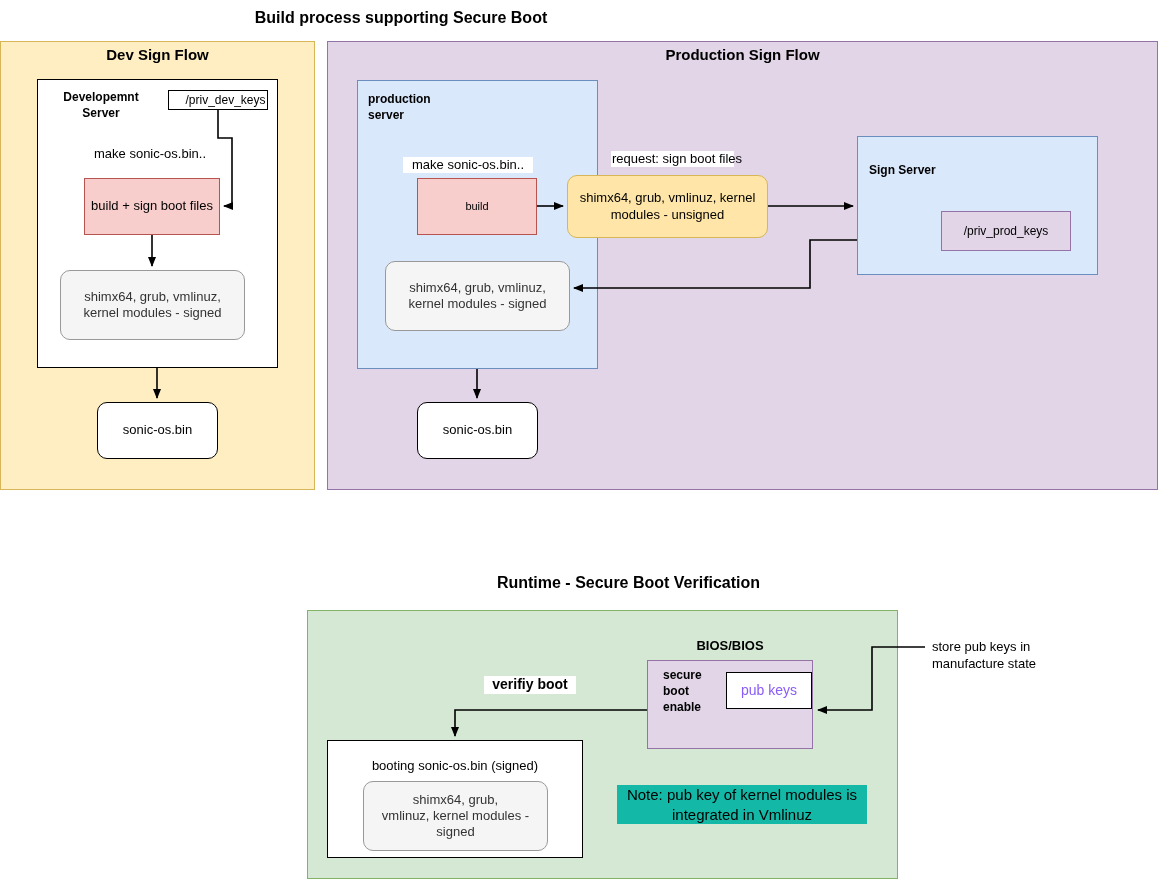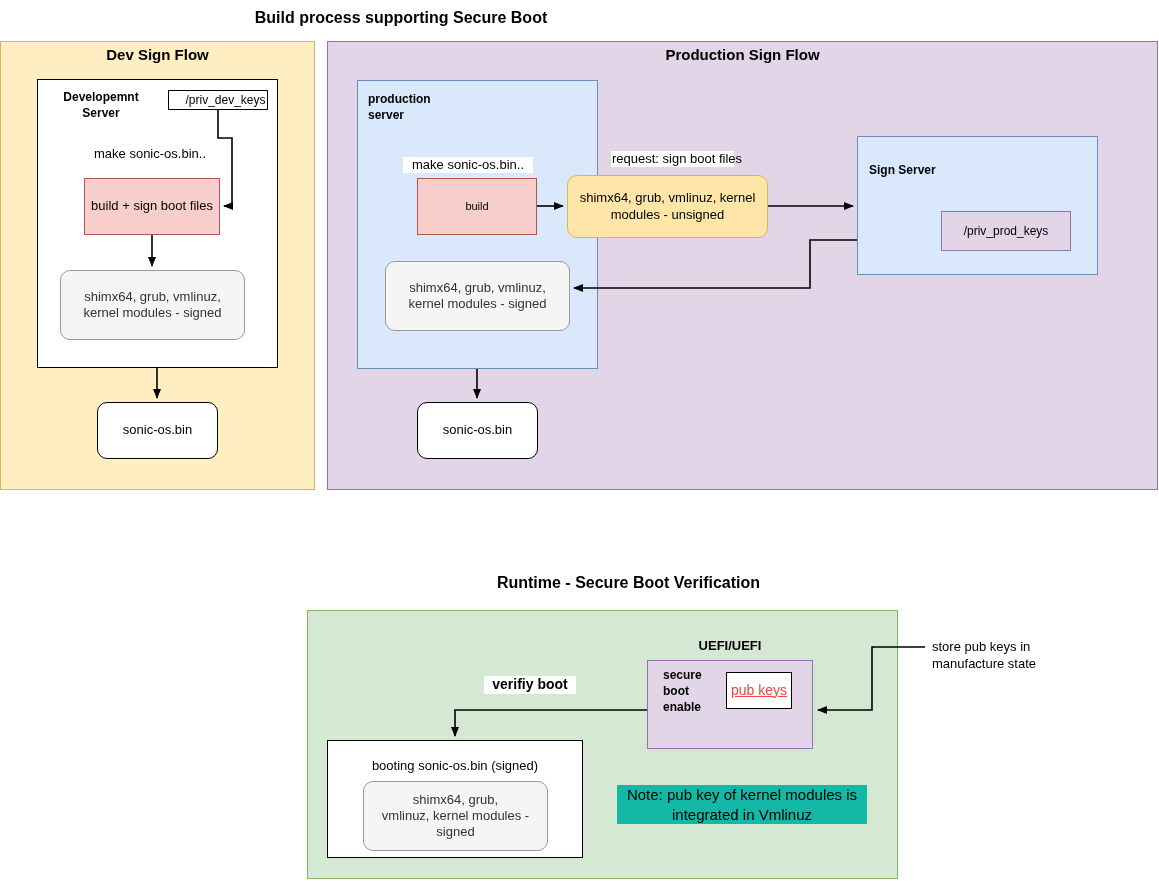--- a/index.html
+++ b/index.html
@@ -168,29 +168,29 @@
 <div class="abs box-blue" style="left:857px; top:136px; width:241px; height:139px;"></div>
 
 <div class="abs lbl-bold" style="left:869px; top:162px; width:120px; text-align:left;">Sign Server</div>
 
 <div class="abs box-purple ctr" style="left:941px; top:211px; width:130px; height:40px; font-size:12px;">/priv_prod_keys</div>
 
 <div class="abs main-title" style="left:427px; top:574px; width:403px;">Runtime - Secure Boot Verification</div>
 
 <div class="abs panel-green" style="left:307px; top:610px; width:591px; height:269px;"></div>
 
-<div class="abs lbl-bold" style="left:650px; top:637px; width:160px; text-align:center; font-size:13px;">UEFI/UEFI</div>
+<div class="abs lbl-bold" style="left:650px; top:637px; width:160px; text-align:center; font-size:13px;">BIOS/BIOS</div>
 
 <div class="abs box-purple" style="left:647px; top:660px; width:166px; height:89px;"></div>
 
 <div class="abs lbl-bold" style="left:663px; top:667px; width:55px; white-space:pre-line; text-align:left; font-size:12px;">secure
 boot
 enable</div>
 
-<div class="abs box-white ctr" style="left:726px; top:672px; width:66px; height:37px; font-size:14px; color:#ef4444;text-decoration:underline;">pub keys</div>
+<div class="abs box-white ctr" style="left:726px; top:672px; width:86px; height:37px; font-size:14px; color:#8b5cf6;">pub keys</div>
 
 <div class="abs edge-label" style="left:484px; top:676px; width:92px; font-weight:bold; font-size:14px;">verifiy boot</div>
 
 <div class="abs box-white" style="left:327px; top:740px; width:256px; height:118px;"></div>
 
 <div class="abs" style="left:337px; top:758px; width:236px; text-align:center; font-size:13px;">booting sonic-os.bin (signed)</div>
 
 <div class="abs box-gray-round ctr" style="left:363px; top:781px; width:185px; height:70px; font-size:13px; white-space:pre-line;">shimx64, grub,
 vmlinuz, kernel modules -
 signed</div>

